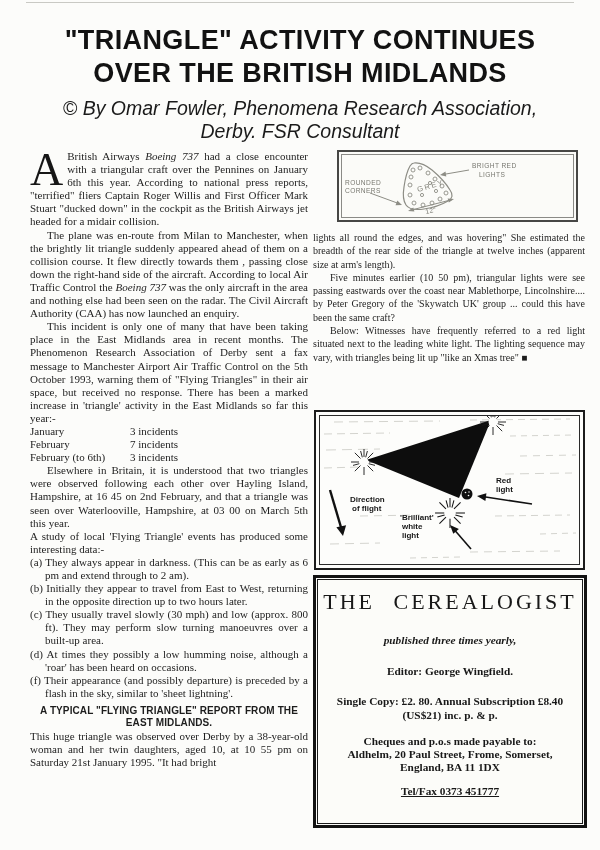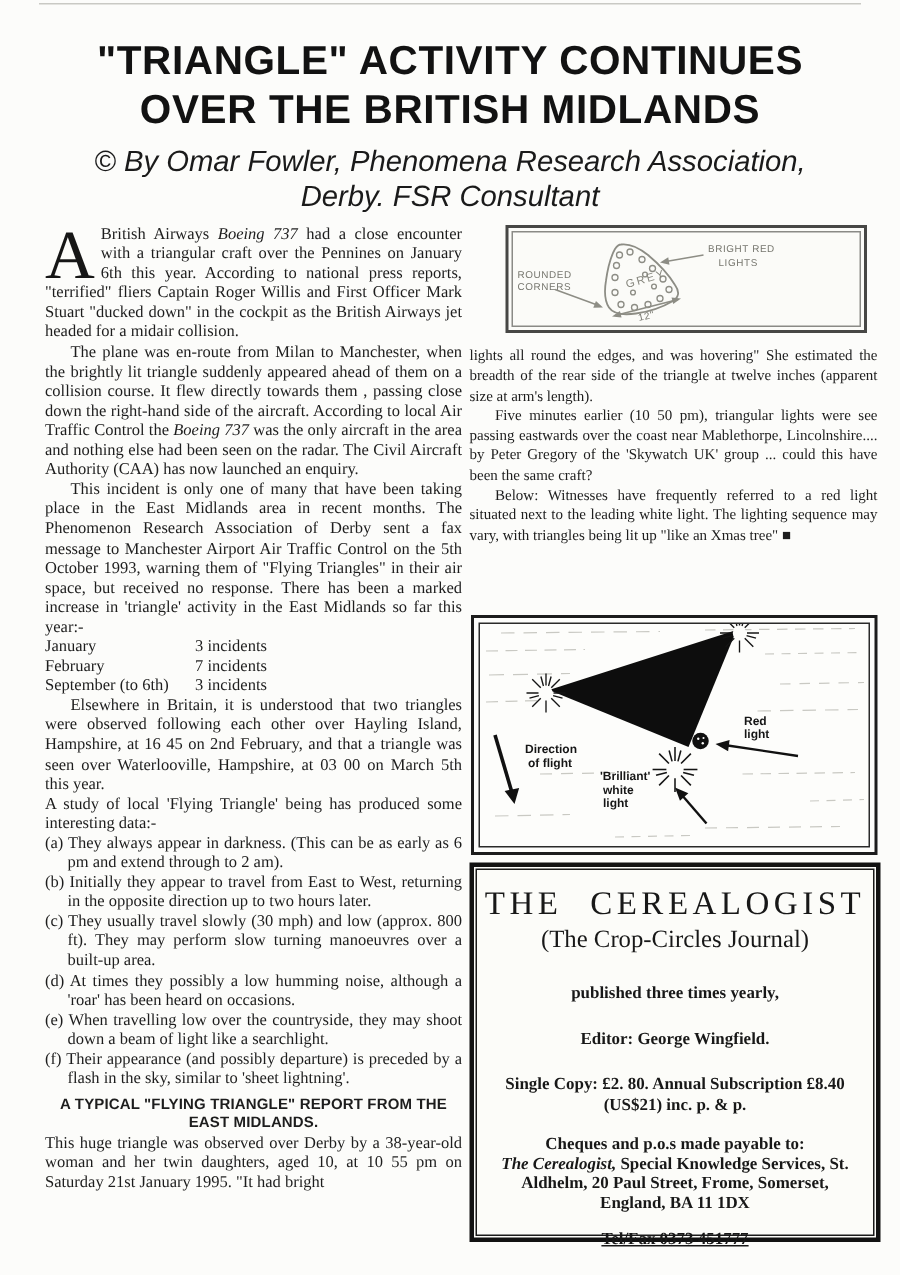--- a/index.html
+++ b/index.html
@@ -34,21 +34,21 @@
   .tri-box{position:absolute;left:314px;top:410px;width:271px;height:160px;border:2px solid #1c1c1c;background:#fdfdfb;box-sizing:border-box;}
   .tri-inner{position:absolute;inset:3px;border:1px solid #2a2a2a;}
   .tri-inner svg{display:block;width:100%;height:100%;}
 
   
   .ad-box{position:absolute;left:313px;top:575px;width:274px;height:253px;border:3px solid #121212;background:#fcfcf9;box-sizing:border-box;}
   .ad-inner{position:absolute;inset:1px;border:1px solid #1a1a1a;text-align:center;font-family:"Liberation Serif",serif;color:#181818;}
   .ad-title{margin-top:10px;font-size:22px;line-height:24px;letter-spacing:3px;word-spacing:10px;}
   .ad-subtitle{margin-top:2px;font-size:16.5px;line-height:20px;}
   .ad-line{font-weight:bold;font-size:11.3px;line-height:13px;}
-  .ad-frequency{margin-top:20px;}
+  .ad-frequency{margin-top:20px;font-style:italic;}
   .ad-editor{margin-top:18px;}
   .ad-price{margin-top:17px;}
   .ad-price-note{margin-top:1px;}
   .ad-payable{margin-top:13px;}
   .ad-telfax{margin-top:11px;text-decoration:underline;}
 
   svg text{font-family:"Liberation Sans",sans-serif;}
   .sk-label{font-size:6.6px;fill:#77776f;letter-spacing:.4px;}
   .sk-grey{font-size:7.5px;fill:#85857c;letter-spacing:1.6px;}
   .tri-label{font-size:8px;font-weight:bold;fill:#161616;}
@@ -78,34 +78,33 @@
     <div class="incidents">
       <div class="inc-row">
         <span>January</span>
         <span>3 incidents</span>
       </div>
       <div class="inc-row">
         <span>February</span>
         <span>7 incidents</span>
       </div>
       <div class="inc-row">
-        <span>September (to 6th)</span>
+        <span>February (to 6th)</span>
         <span>3 incidents</span>
       </div>
     </div>
 
     <p class="ind">Elsewhere in Britain, it is understood that two triangles were observed following each other over Hayling Island, Hampshire, at 16 45 on 2nd February, and that a triangle was seen over Waterlooville, Hampshire, at 03 00 on March 5th this year.</p>
-    <p>A study of local 'Flying Triangle' being has produced some interesting data:-</p>
+    <p>A study of local 'Flying Triangle' events has produced some interesting data:-</p>
 
     <div class="obs">
       <p><span>(a)</span> <span>They always appear in darkness.  (This can be as early as 6 pm and extend through to 2 am).</span></p>
       <p><span>(b)</span> <span>Initially they appear to travel from East to West, returning in the opposite direction up to two hours later.</span></p>
       <p><span>(c)</span> <span>They usually travel slowly (30 mph) and low (approx. 800 ft).  They may perform slow turning manoeuvres over a built-up area.</span></p>
       <p><span>(d)</span> <span>At times they possibly a low humming noise, although a 'roar' has been heard on occasions.</span></p>
-      <p><span>(e)</span> <span>When travelling low over the countryside, they may shoot down a beam of light like a searchlight.</span></p>
       <p><span>(f)</span> <span>Their appearance (and possibly departure) is preceded by a flash in the sky, similar to 'sheet lightning'.</span></p>
     </div>
 
     <div class="subhead">A TYPICAL "FLYING TRIANGLE"  REPORT FROM THE EAST MIDLANDS.</div>
     <p>This huge triangle was observed over Derby by a 38-year-old woman and her twin daughters, aged 10, at 10 55 pm on Saturday 21st January 1995.  "It had bright</p>
   </div>
 
   <div class="sketch-box">
     <div class="sketch-inner">
       <svg viewBox="0 0 231 62">
@@ -236,25 +235,23 @@
           <line x1="151" y1="133" x2="135" y2="114.5" stroke="#111" stroke-width="1.6"></line>
           <polygon points="130,109 138.9,112.9 133.3,117.8" fill="#111"></polygon>
         </g>
       </svg>
     </div>
   </div>
 
   <div class="ad-box">
     <div class="ad-inner">
       <div class="ad-title">THE CEREALOGIST</div>
-      <div class="ad-subtitle">(The Crop-Circles Journal)</div>
       <div class="ad-line ad-frequency">published three times yearly,</div>
       <div class="ad-line ad-editor">Editor: George Wingfield.</div>
       <div class="ad-line ad-price">Single Copy: £2. 80.  Annual Subscription £8.40</div>
       <div class="ad-line ad-price-note">(US$21) inc. p. &amp; p.</div>
       <div class="ad-line ad-payable">Cheques and p.o.s made payable to:</div>
-      <div class="ad-line"><i>The Cerealogist,</i>  Special Knowledge Services, St.</div>
       <div class="ad-line">Aldhelm, 20 Paul Street, Frome, Somerset,</div>
       <div class="ad-line">England, BA 11 1DX</div>
       <div class="ad-line ad-telfax">Tel/Fax 0373 451777</div>
     </div>
   </div>
 </div>
 
 </body></html>

